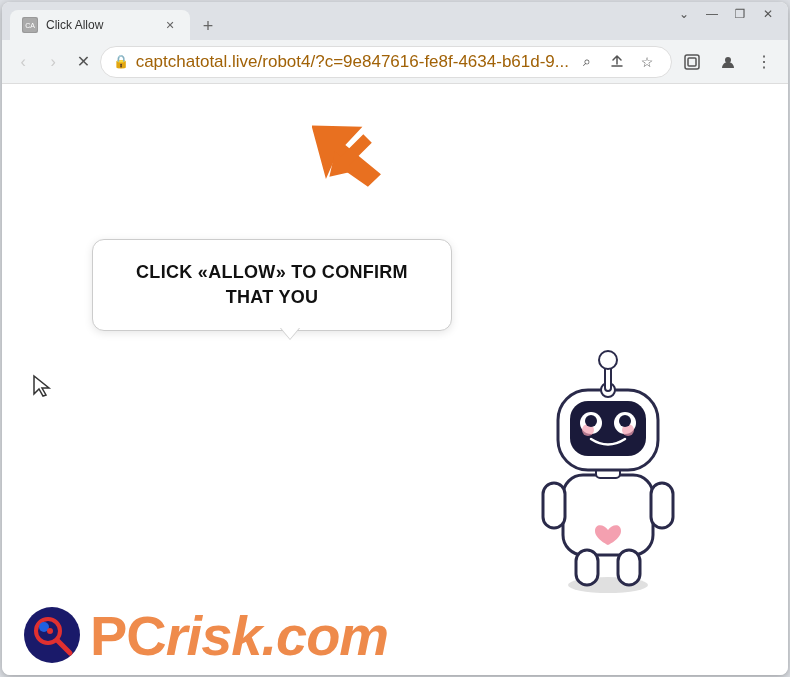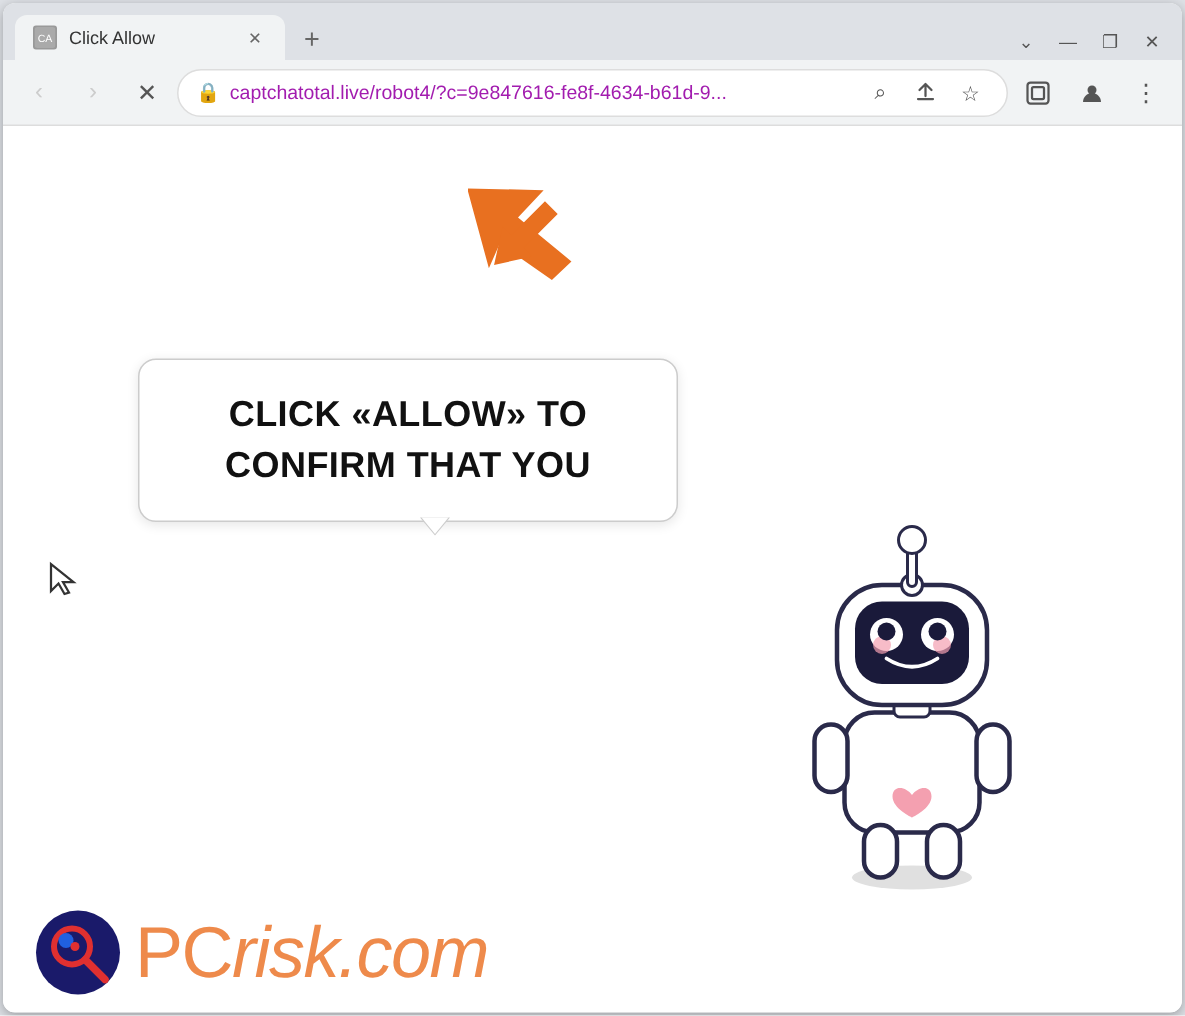--- a/index.html
+++ b/index.html
@@ -22,21 +22,21 @@
       display: flex;
       flex-direction: column;
       overflow: hidden;
     }
 
     
     .title-bar {
       background: #dee1e6;
       height: 38px;
       display: flex;
-      align-items: flex-end;
+      align-items: flex-start;
       padding: 0 8px;
       border-radius: 8px 8px 0 0;
     }
 
     .tabs-area {
       display: flex;
       align-items: flex-end;
       flex: 1;
       height: 100%;
     }
@@ -153,22 +153,22 @@
       padding: 0 12px;
       gap: 6px;
     }
 
     .lock-icon {
       color: #555;
       font-size: 13px;
     }
 
     .url-text {
-      font-size: 13px;
-      color: #a21caf;
+      font-size: 17px;
+      color: #a16207;
       flex: 1;
       overflow: hidden;
       white-space: nowrap;
       text-overflow: ellipsis;
     }
 
     .address-icons {
       display: flex;
       align-items: center;
       gap: 6px;
@@ -243,21 +243,21 @@
       position: absolute;
       bottom: -18px;
       left: 55%;
       transform: translateX(-50%);
       border: 9px solid transparent;
       border-top: 11px solid white;
       z-index: 1;
     }
 
     .bubble-text {
-      font-size: 24px;
+      font-size: 18px;
       font-weight: 900;
       color: #111;
       line-height: 1.4;
       text-transform: uppercase;
       letter-spacing: 0.3px;
     }
 
     
     .robot-container {
       position: absolute;
@@ -281,22 +281,22 @@
     }
 
     .pcrisk-logo-icon {
       width: 60px;
       height: 60px;
       position: relative;
       margin-right: 8px;
     }
 
     .pcrisk-text {
-      font-size: 48px;
-      font-weight: 400;
+      font-size: 56px;
+      font-weight: 700;
       color: #555;
       opacity: 0.7;
       letter-spacing: -1px;
     }
 
     .pcrisk-text span {
       color: #e85a00;
     }
 
     .cursor {

